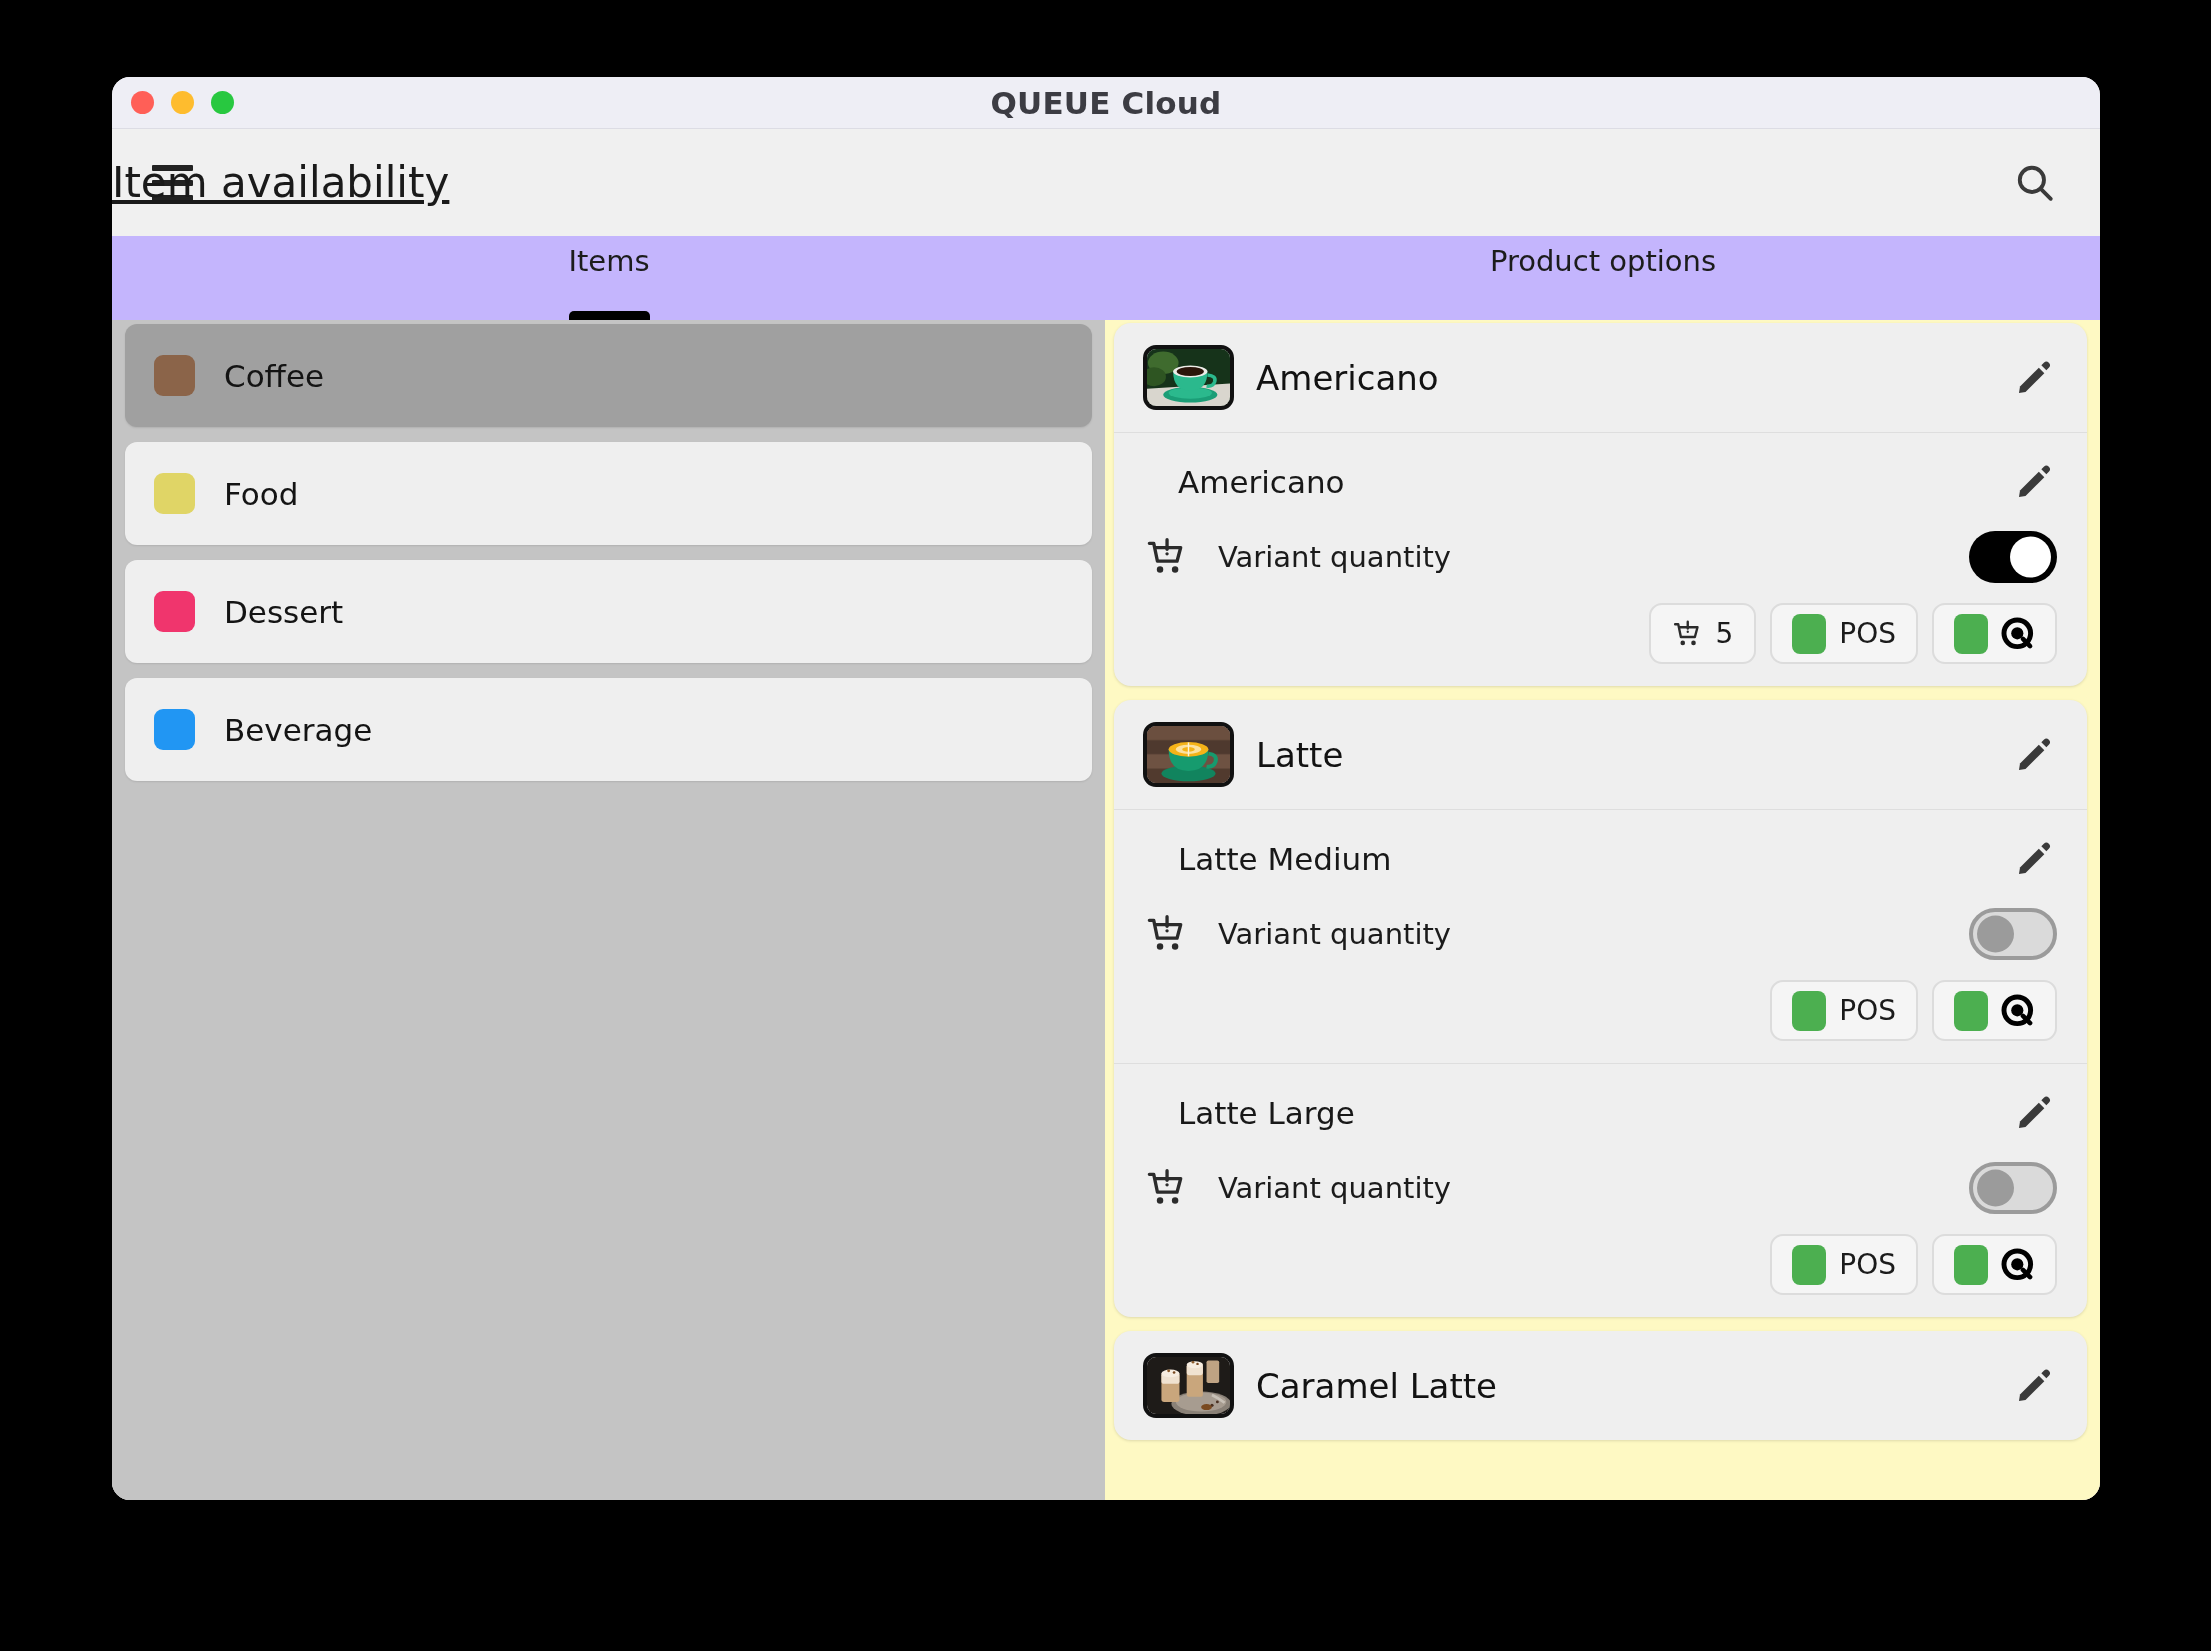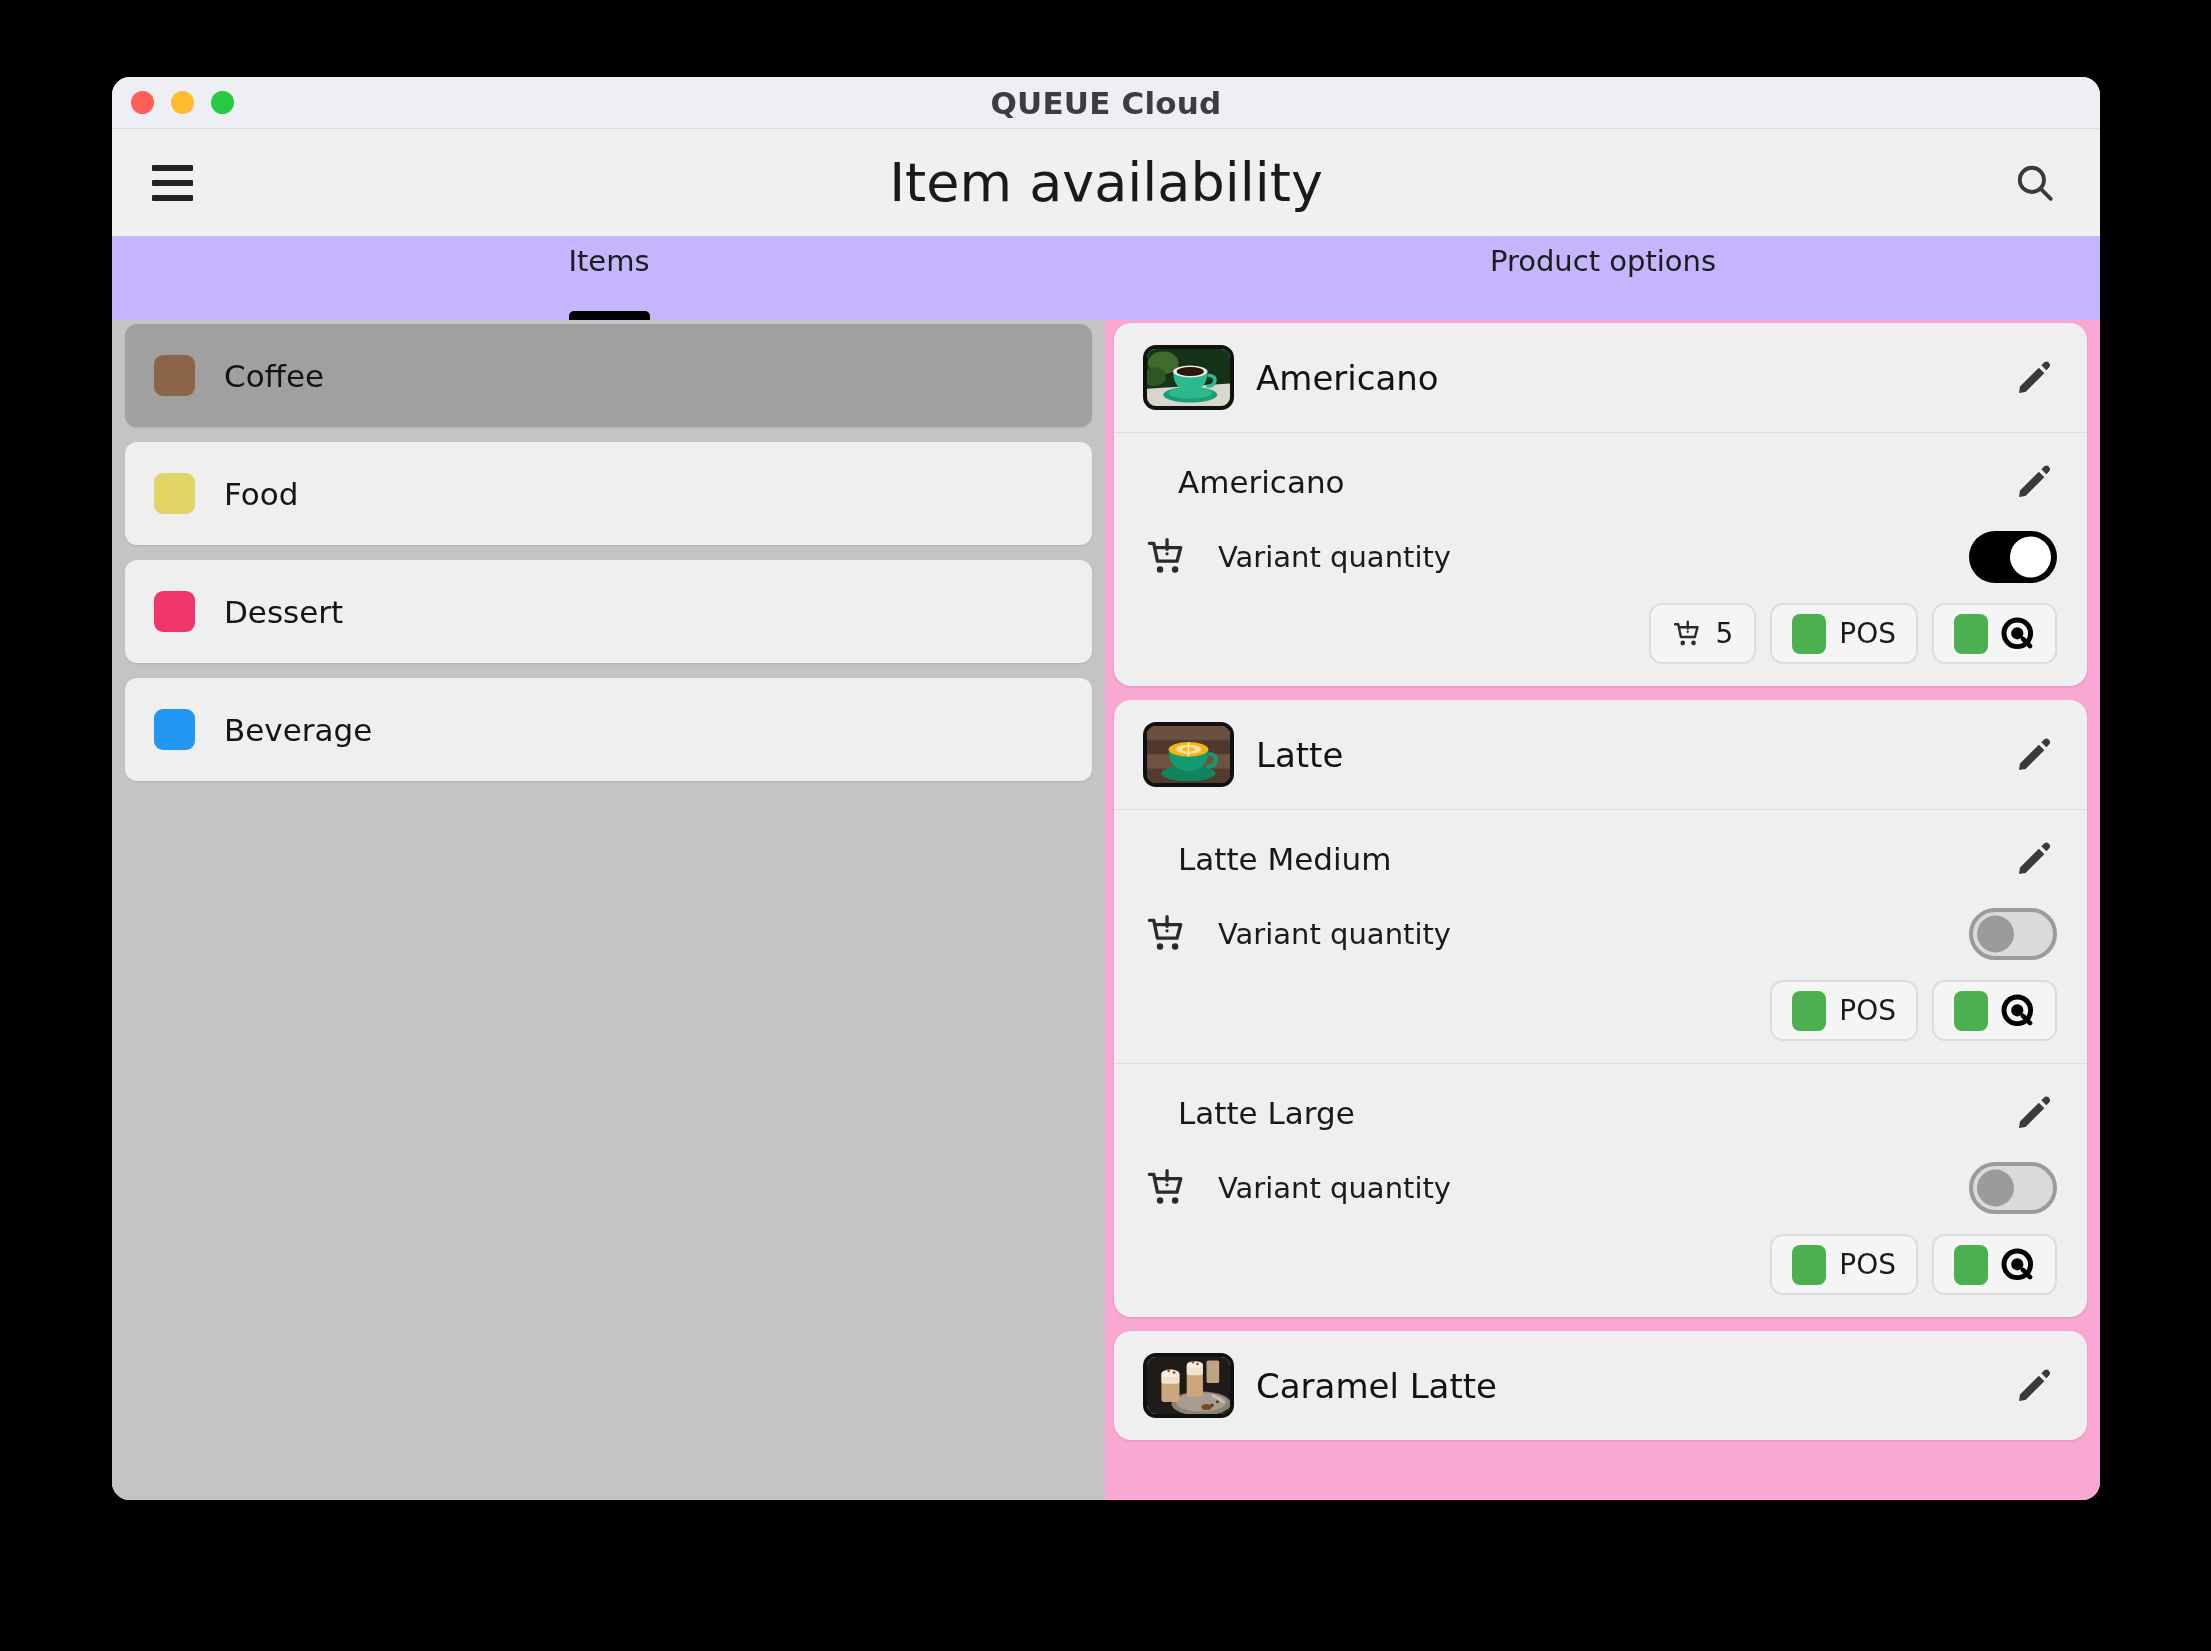--- a/index.html
+++ b/index.html
@@ -71,24 +71,25 @@
   }
   #hamburger-btn span {
     display: block;
     width: 41px; height: 6px;
     background: #222222;
     border-radius: 1px;
   }
   #page-title {
     position: absolute;
     left: 0; right: 0;
-    text-align: center;
-    font-size: 54px;
+    text-align: left;
+    font-size: 42px;
     color: #1A1A1A;
     pointer-events: none;
+    text-decoration: underline;
   }
   #search-btn {
     margin-left: auto;
     width: 51px; height: 51px;
     display: flex; align-items: center; justify-content: center;
     cursor: pointer;
     z-index: 2;
   }
 
   
@@ -155,21 +156,21 @@
   }
   .cat-label {
     margin-left: 29px;
     font-size: 31px;
     color: #141414;
   }
 
   
   #product-panel {
     flex: 1;
-    background: #f9a8d4;
+    background: #fef9c3;
     padding: 3px 13px 0 9px;
     overflow: hidden;
   }
   .product-card {
     background: #EFEFEF;
     border-radius: 17px;
     margin-bottom: 14px;
     overflow: hidden;
     box-shadow: 0 1px 3px rgba(0,0,0,0.13);
   }

